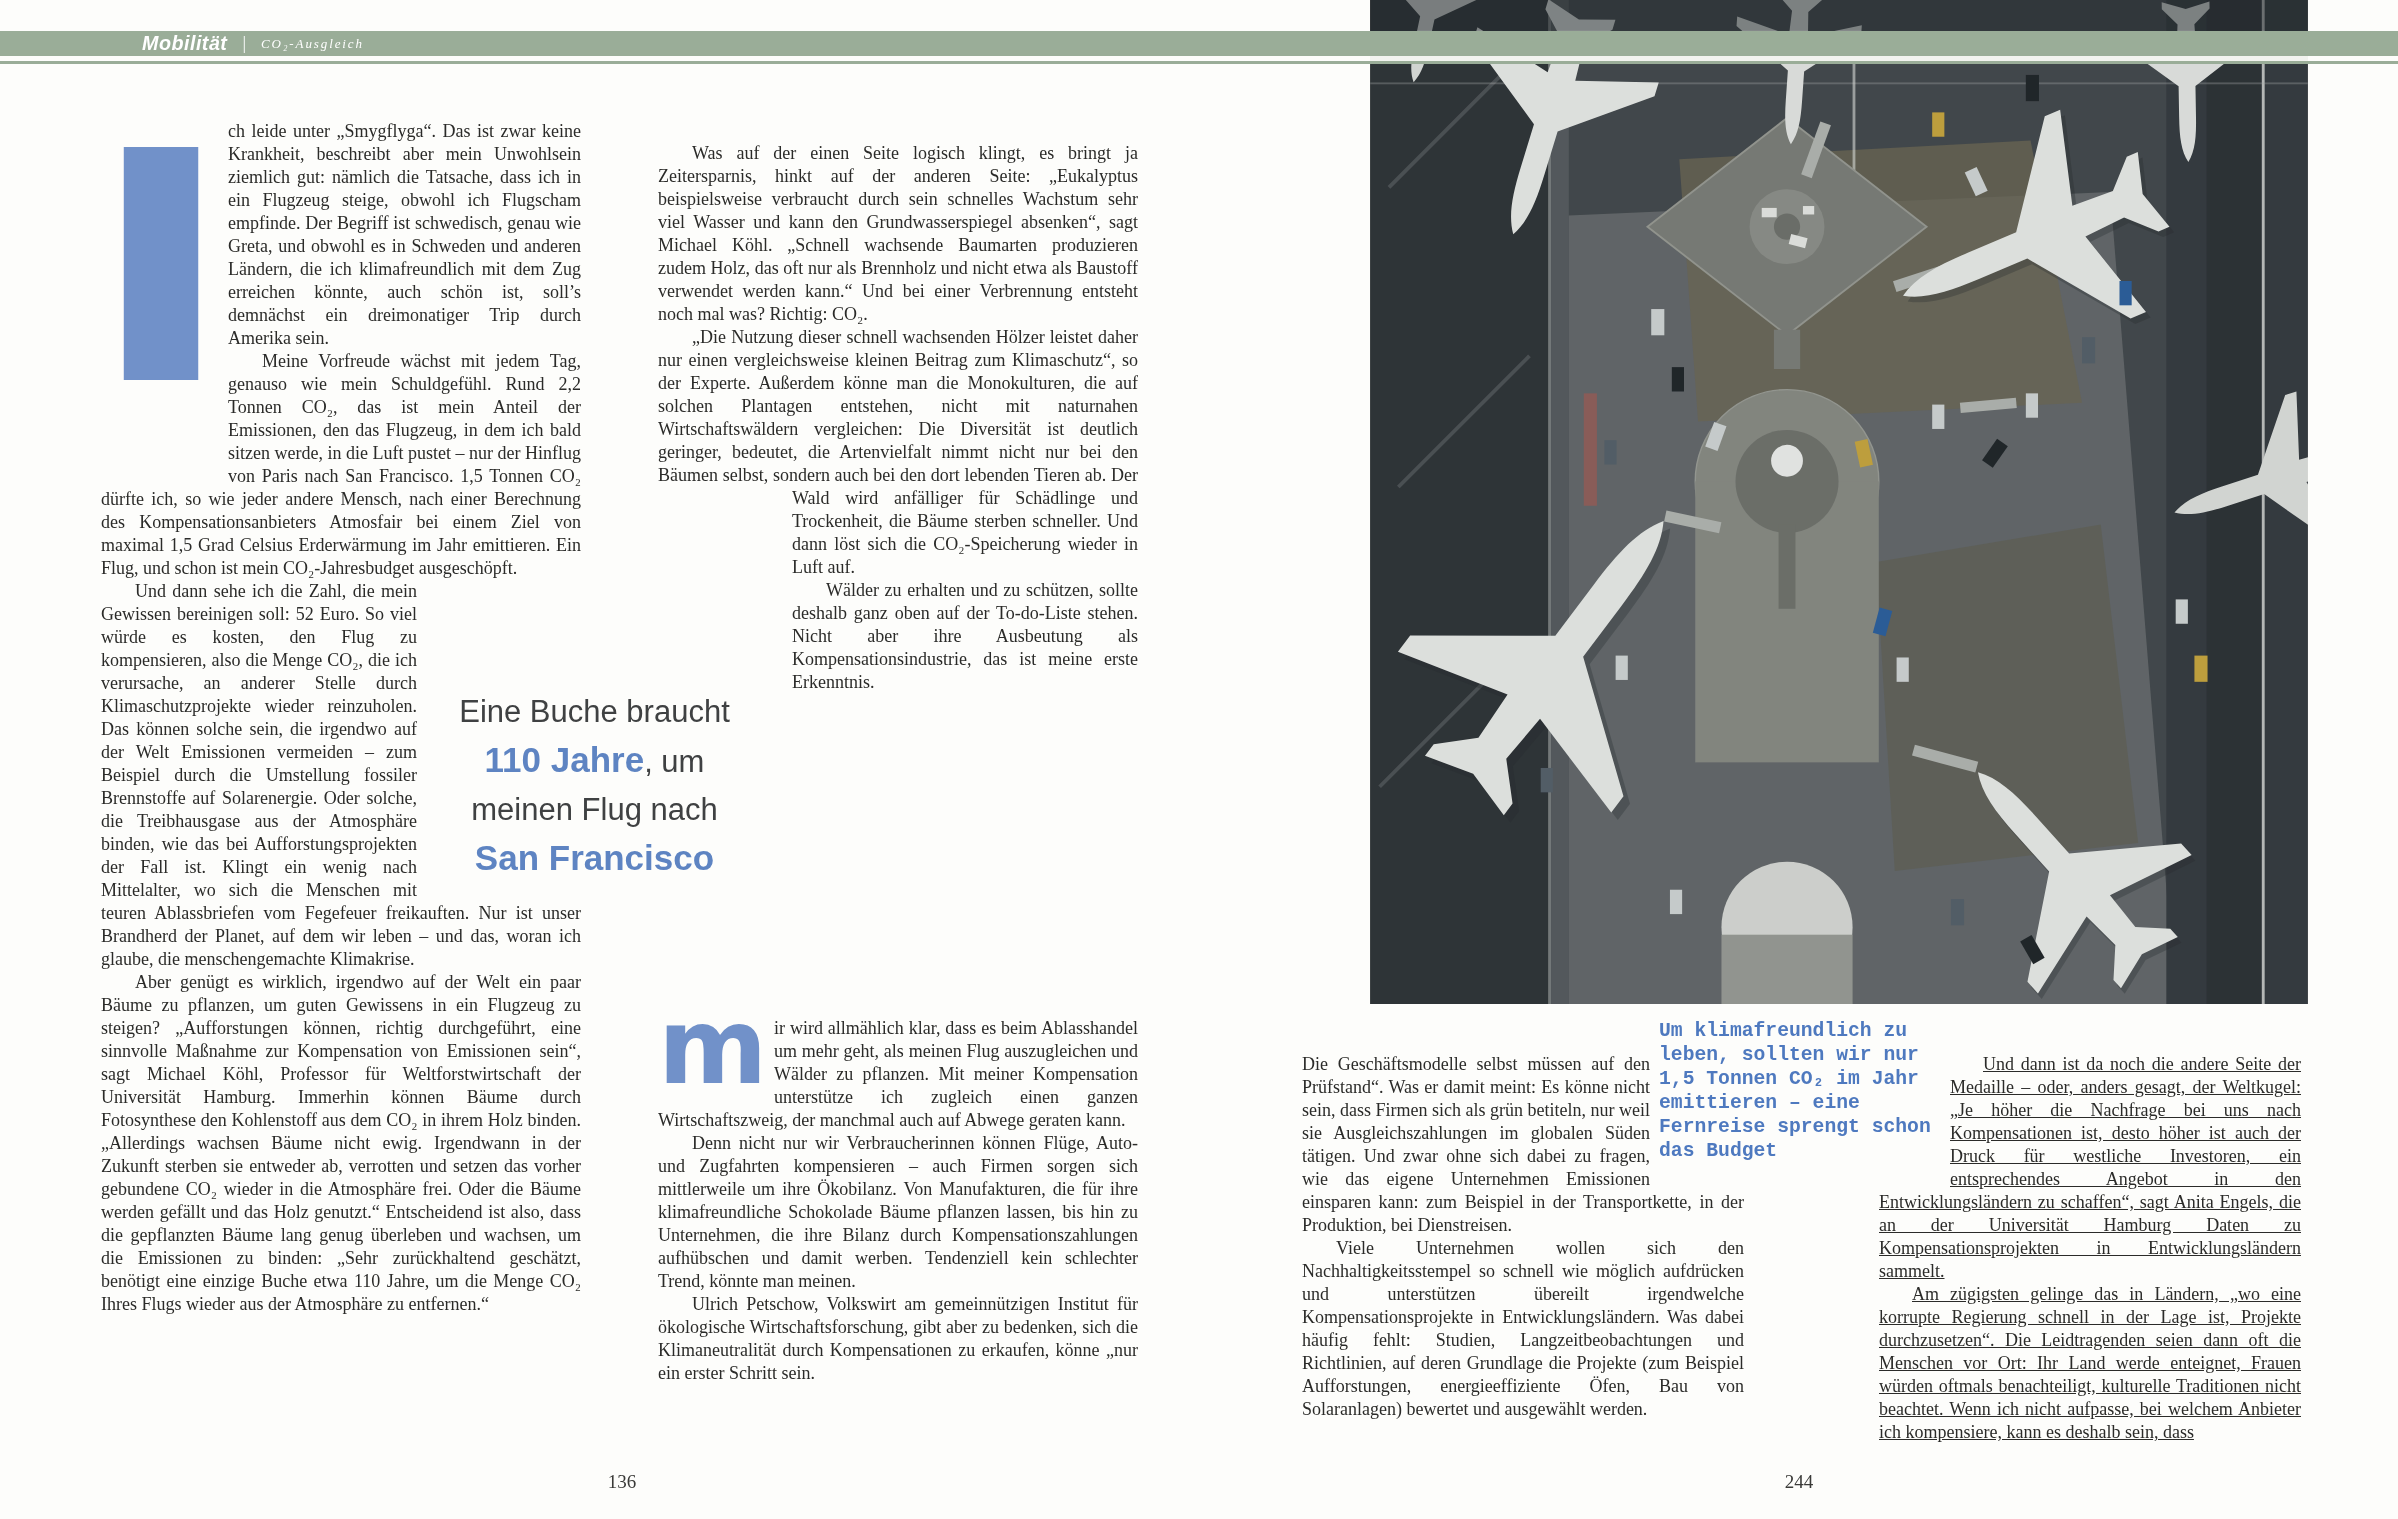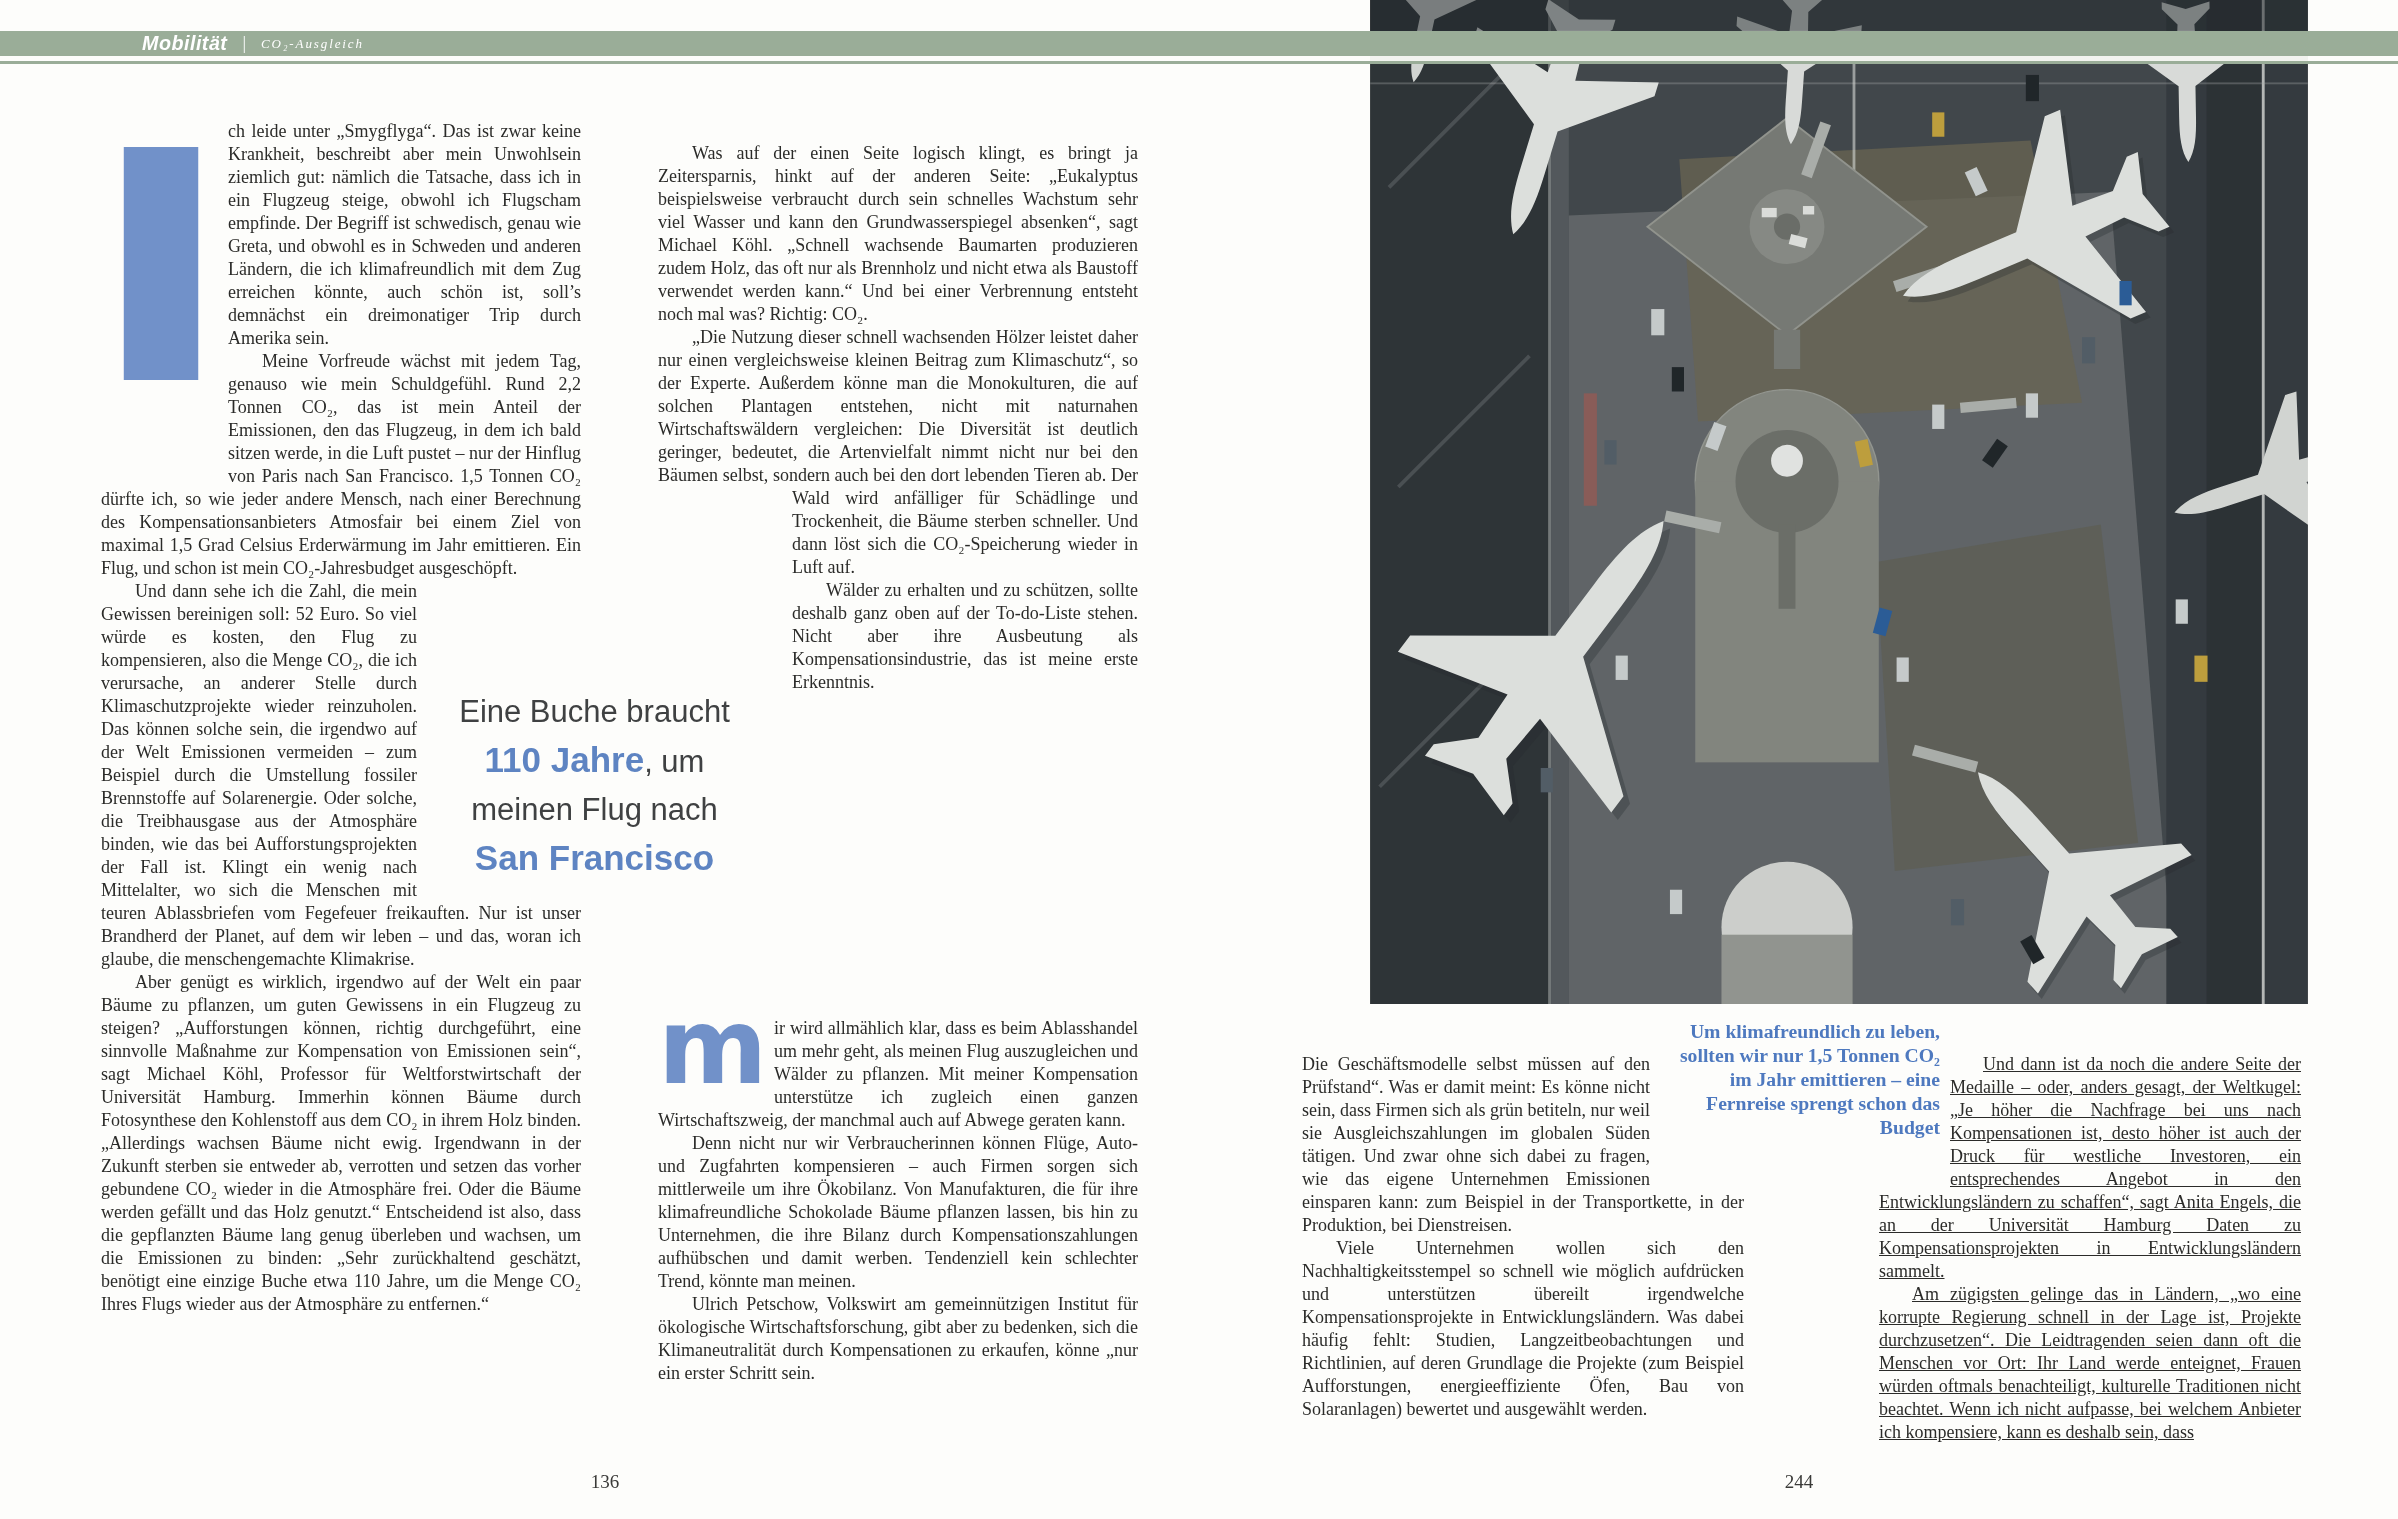--- a/index.html
+++ b/index.html
@@ -38,26 +38,26 @@
   .sp-l2{float:left;clear:left;width:134px;height:296px;shape-margin:0;}
   .sp-rr{float:right;clear:right;width:94px;height:116px;}
   .sp-rl{float:left;clear:left;width:71px;height:116px;}
   
   .quote{position:absolute;left:423px;top:690px;width:343px;z-index:3;text-align:center;
          font-family:"Liberation Sans",sans-serif;}
   .quote .ql{line-height:43px;}
   .qd{font-size:31px;color:#3f4142;}
   .qb{font-size:35px;font-weight:bold;color:#5e84c2;}
   
-  .caption{position:absolute;left:1659px;top:1019px;width:281px;z-index:3;text-align:right;
-           font-family:Liberation Serif, serif;font-weight:bold;font-size:19.7px;
+  .caption{position:absolute;left:1659px;top:1019px;width:281px;z-index:3;text-align:left;
+           font-family:Liberation Mono, monospace;font-weight:bold;font-size:19.7px;
            line-height:24px;color:#4e79bf;}
   
   .pnum{position:absolute;top:1471px;width:94px;text-align:center;font-size:19px;color:#3a3a38;z-index:2;}
-  .pnum.left{left:558px;}
+  .pnum.left{left:575px;}
   .pnum.right{left:1752px;}
 </style>
 </head>
 <body>
 
 <div class="spread">
 
   <svg class="photo" viewBox="0 0 1001 1072" aria-hidden="true">
     <defs>
       <path id="pl" d="M0,-58 C5,-50 6,-40 6,-26 L6,-4 L46,26 L46,33 L7,22 L6,40 L17,51 L17,56 L0,51 L-17,56 L-17,51 L-6,40 L-7,22 L-46,33 L-46,26 L-6,-4 L-6,-26 C-6,-40 -5,-50 0,-58 Z"></path>

